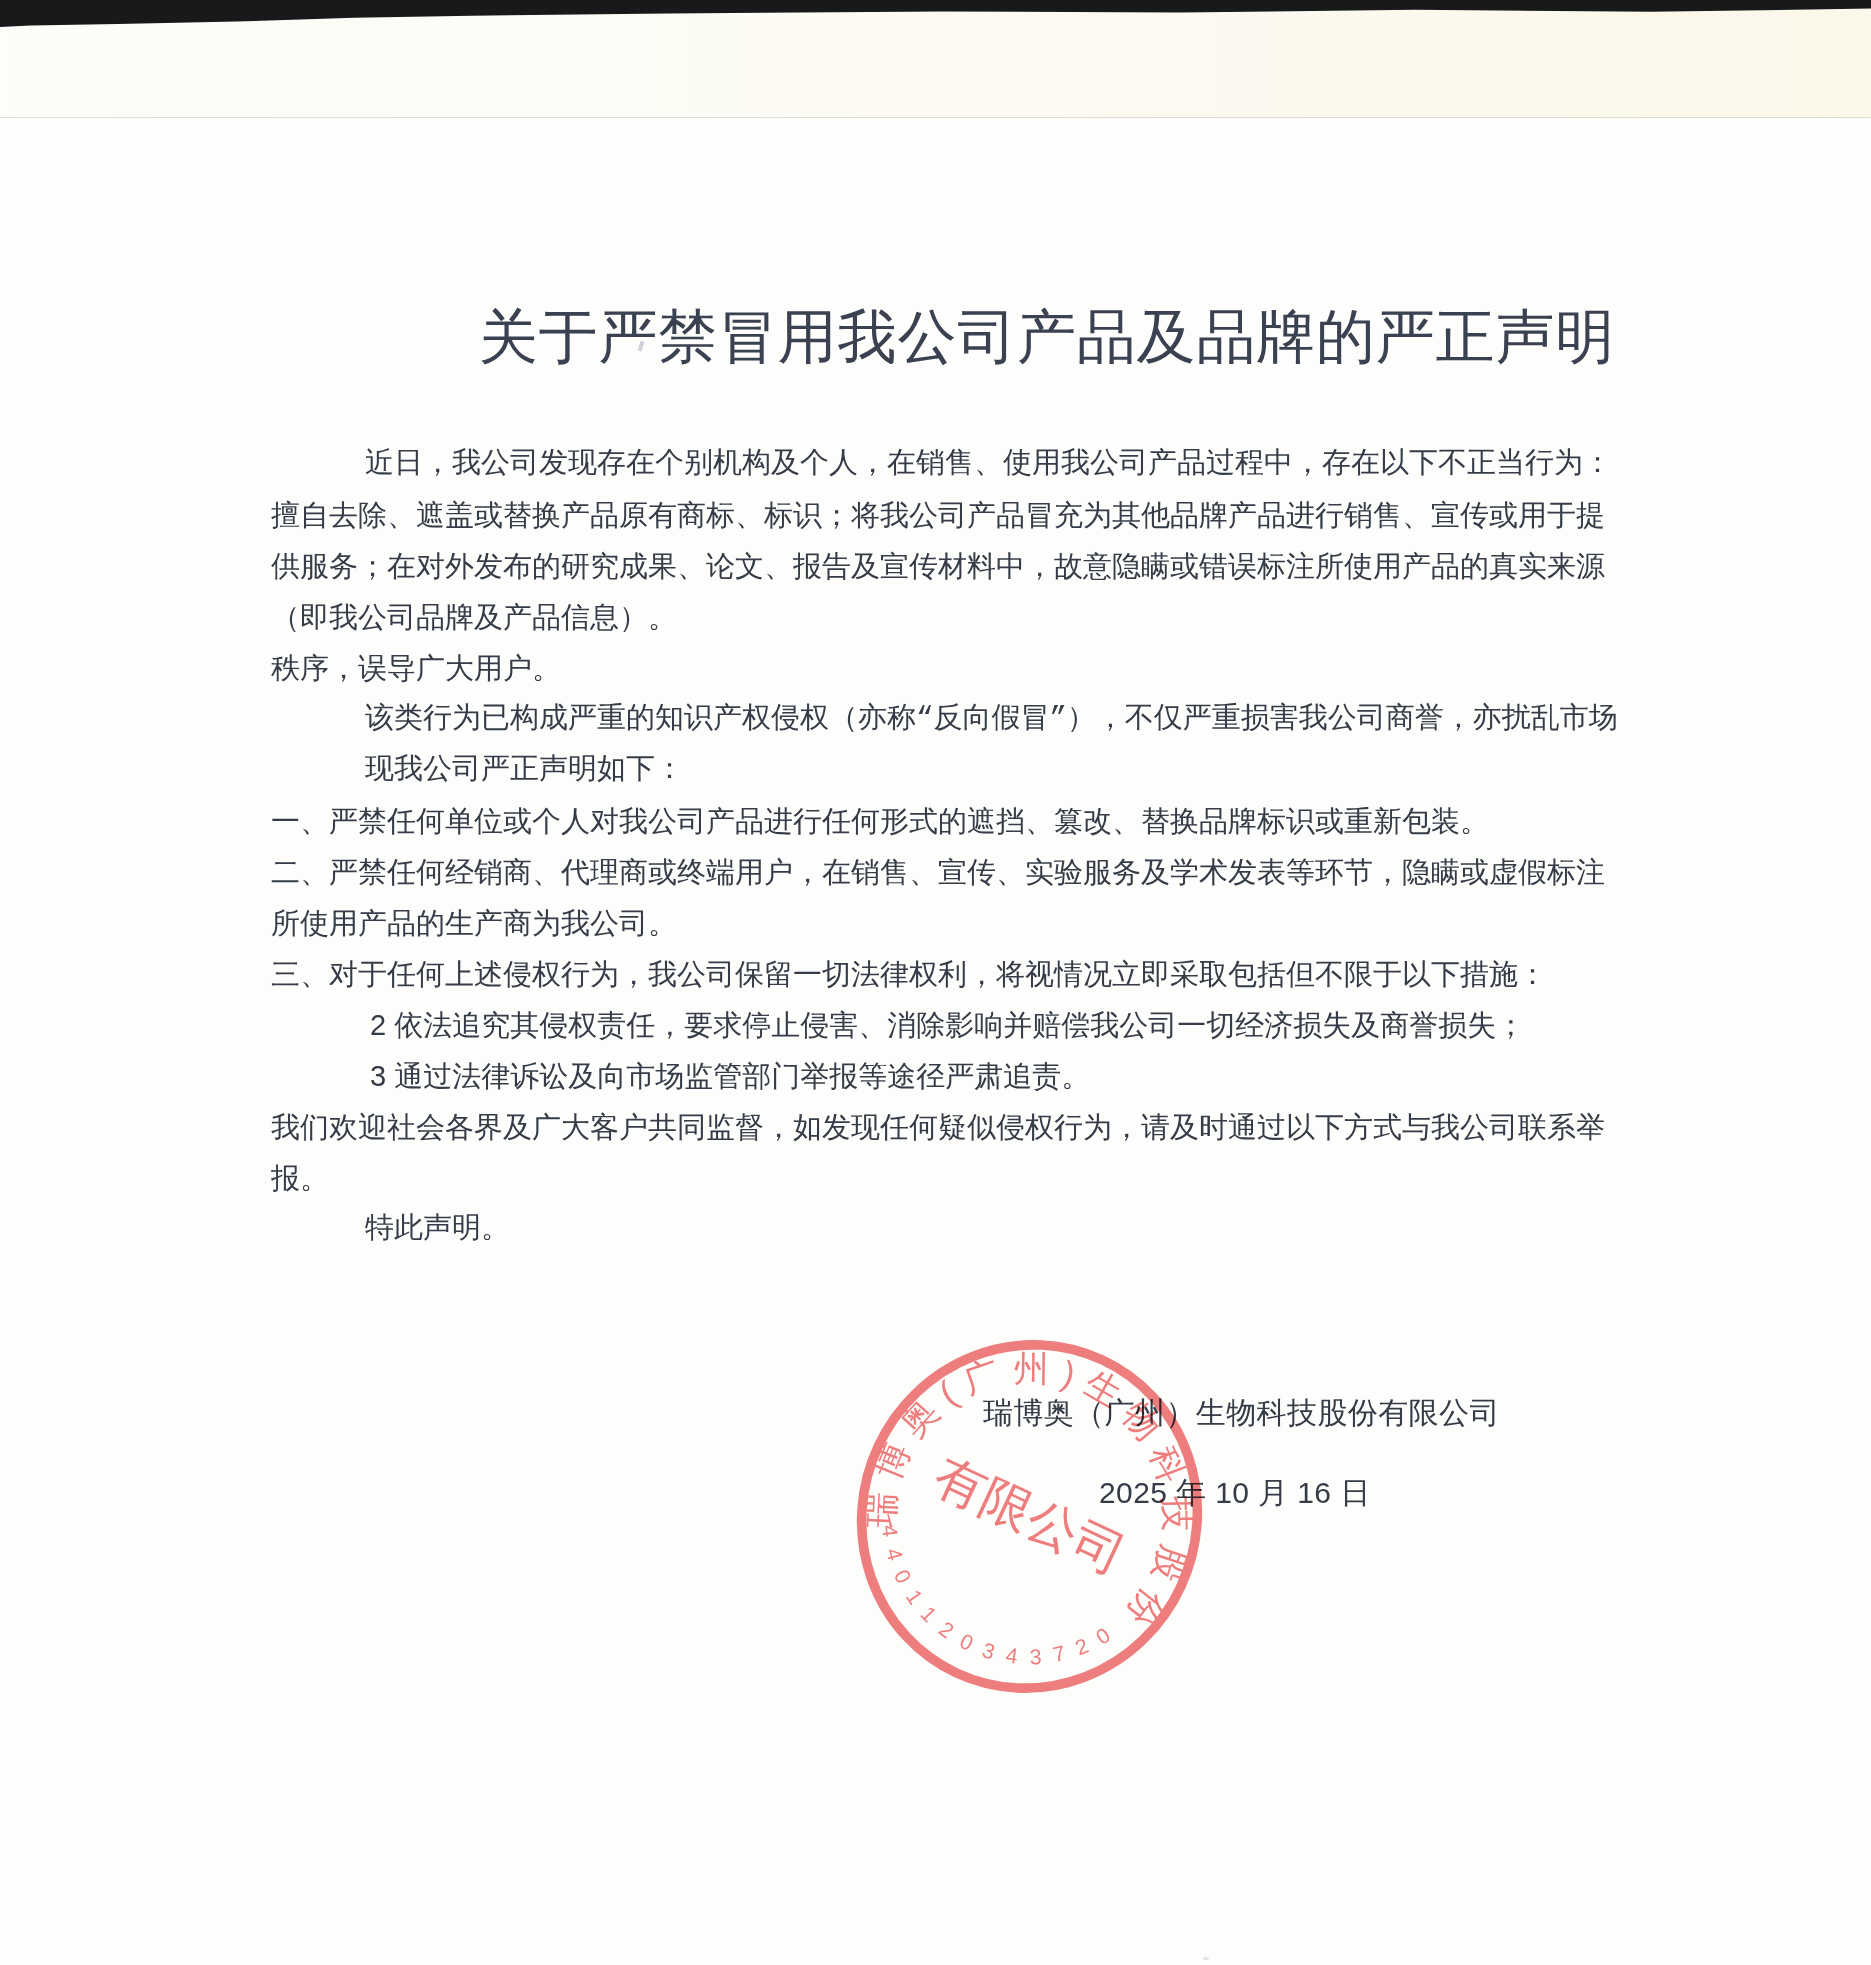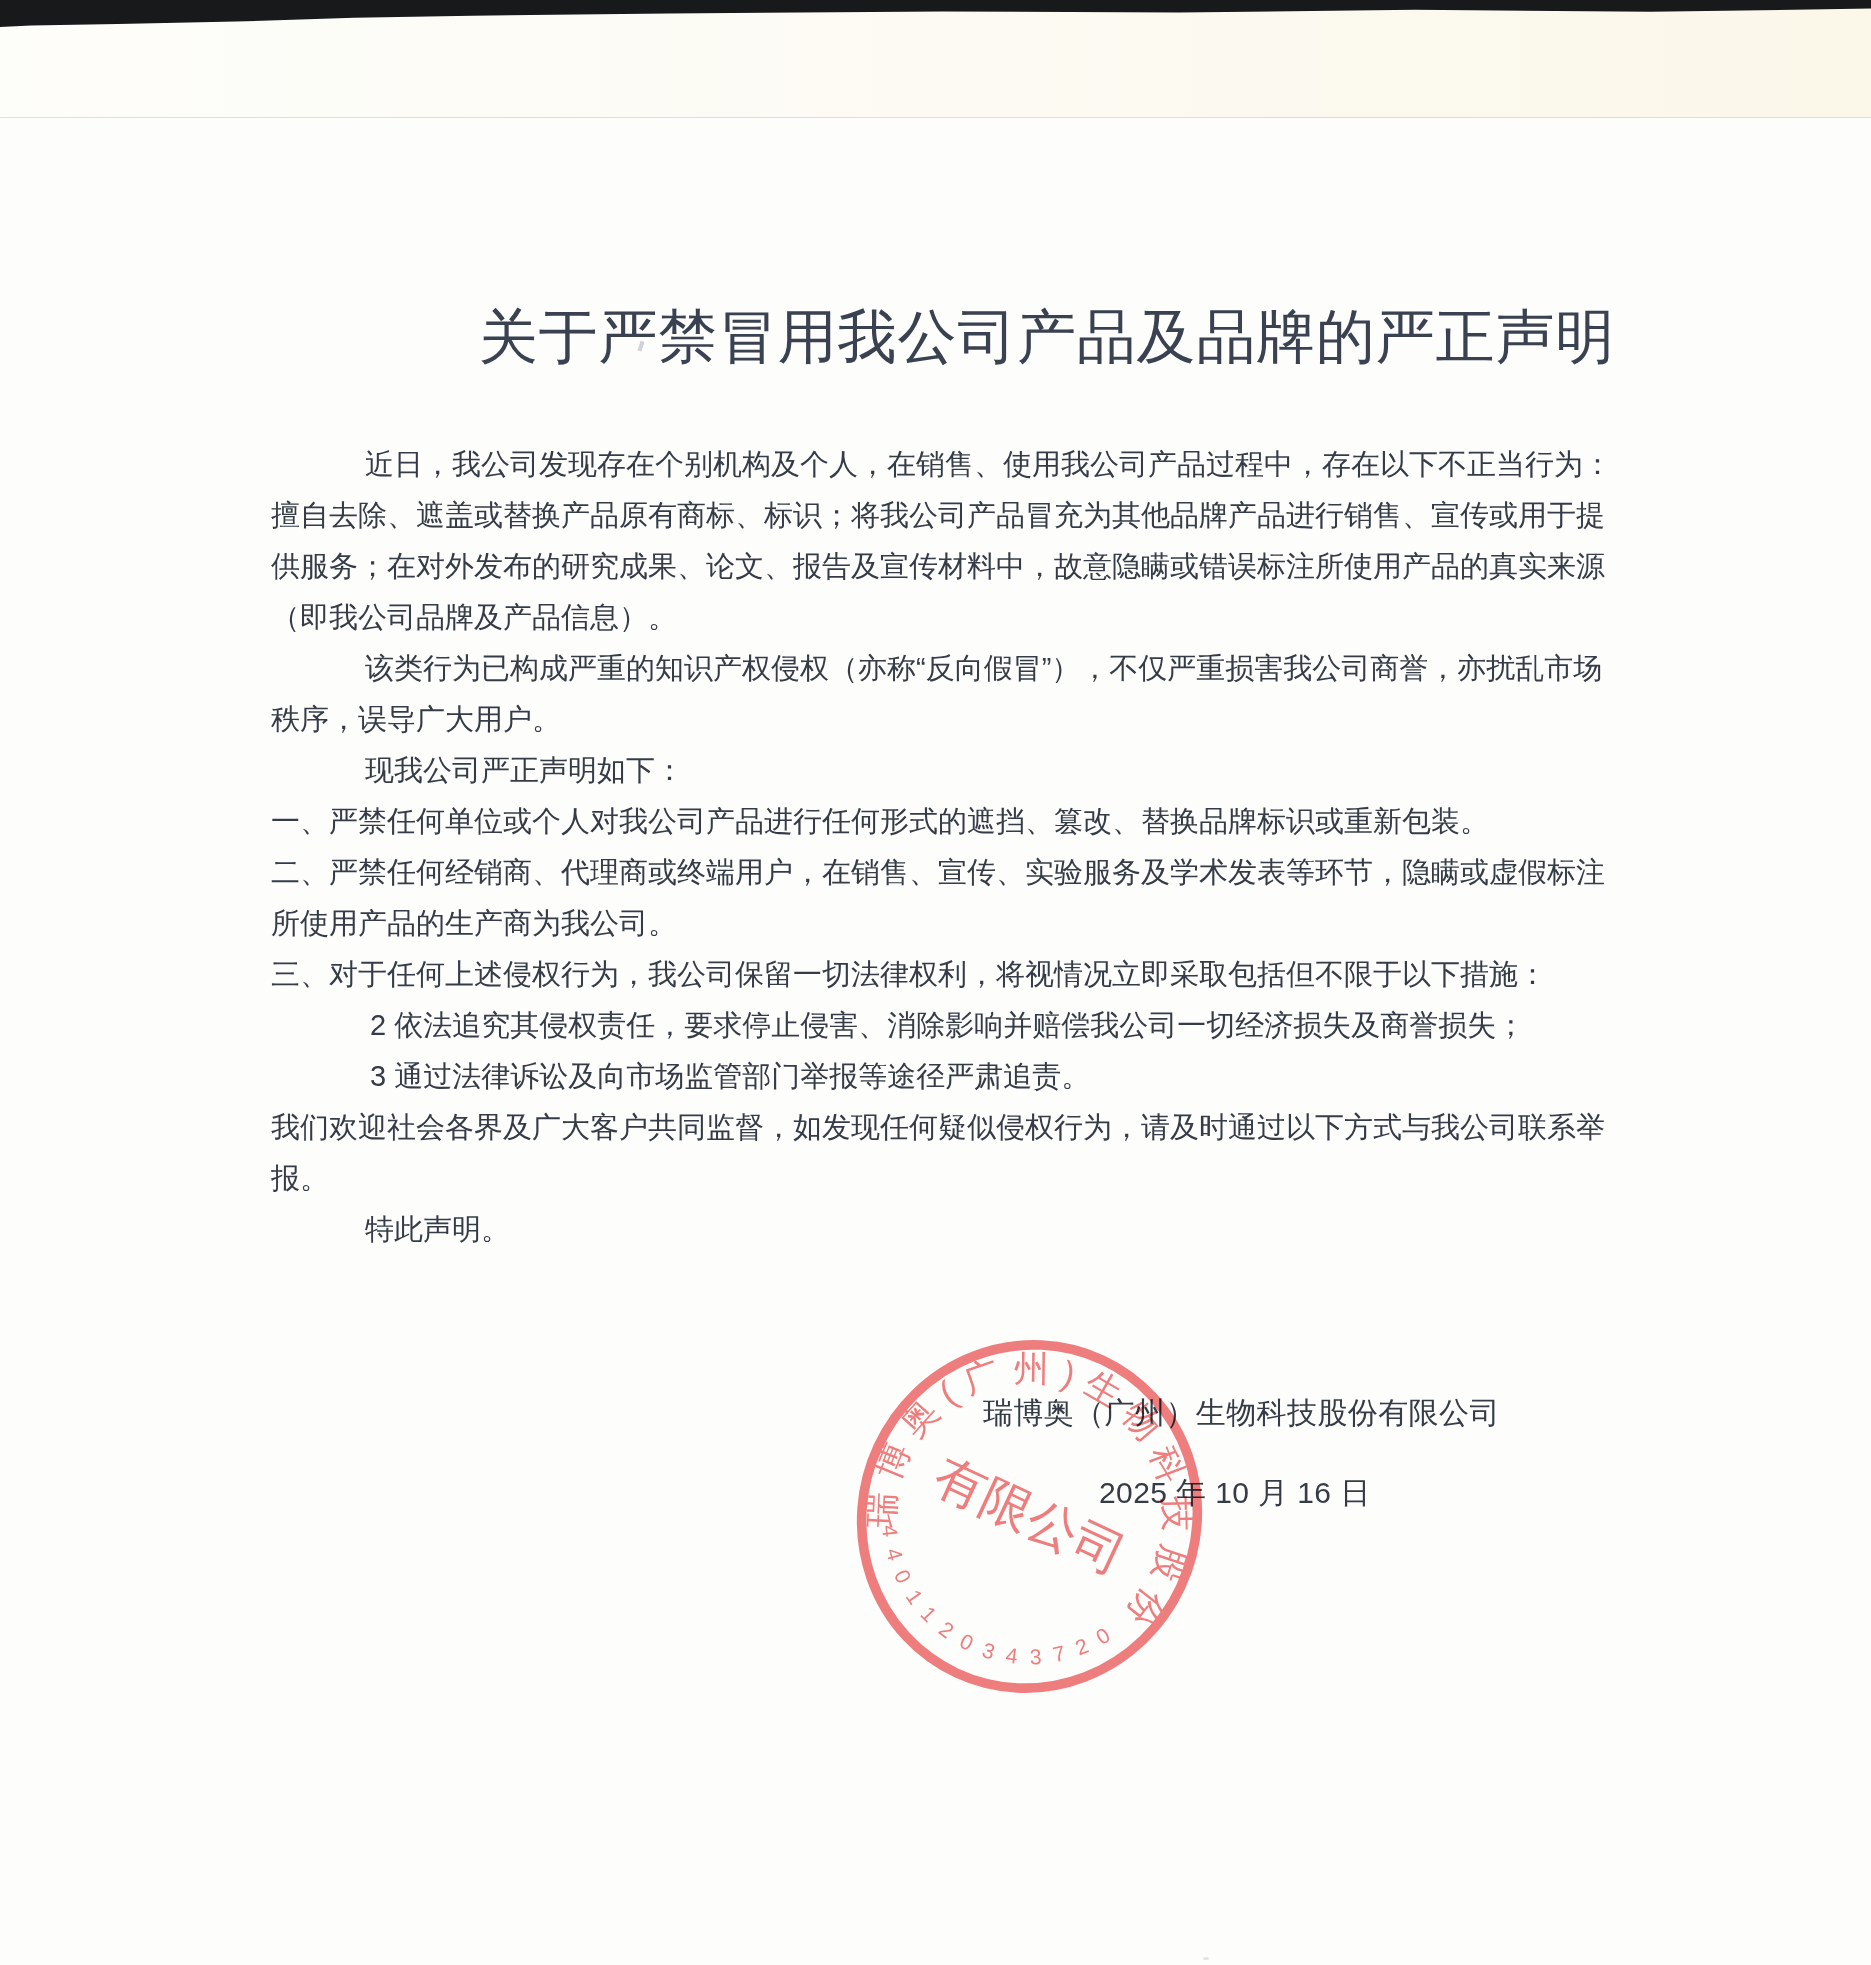--- a/index.html
+++ b/index.html
@@ -29,21 +29,21 @@
     position:absolute;left:271px;top:298px;width:1344px;
     margin:0;text-align:right;
     font-size:59px;font-weight:400;letter-spacing:0.8px;
     color:#3a4150;white-space:nowrap;
   }
   .body-text{
     position:absolute;left:271px;top:439px;width:1348px;
     font-size:29px;color:#353c47;letter-spacing:0;
   }
   .bline{height:51px;line-height:51px;white-space:nowrap;}
-  .ind{padding-left:94px;}
+  .ind{padding-left:94px;font-family:Liberation Mono, monospace;}
   .ind-num{padding-left:99px;}
   .company-line{
     position:absolute;left:983px;top:1393px;
     font-size:30px;color:#353c47;white-space:nowrap;letter-spacing:0.4px;
   }
   .date-line{
     position:absolute;left:1099px;top:1473px;
     font-size:30px;color:#353c47;white-space:nowrap;letter-spacing:0.4px;text-align:right;
   }
   .seal{
@@ -64,22 +64,22 @@
   <div class="speck-a"></div>
   <div class="speck-b"></div>
 
   <h1 class="title">关于严禁冒用我公司产品及品牌的严正声明</h1>
 
   <div class="body-text">
     <div class="bline ind">近日，我公司发现存在个别机构及个人，在销售、使用我公司产品过程中，存在以下不正当行为：</div>
     <div class="bline">擅自去除、遮盖或替换产品原有商标、标识；将我公司产品冒充为其他品牌产品进行销售、宣传或用于提</div>
     <div class="bline">供服务；在对外发布的研究成果、论文、报告及宣传材料中，故意隐瞒或错误标注所使用产品的真实来源</div>
     <div class="bline">（即我公司品牌及产品信息）。</div>
+    <div class="bline">秩序，误导广大用户。</div>
     <div class="bline ind">该类行为已构成严重的知识产权侵权（亦称“反向假冒”），不仅严重损害我公司商誉，亦扰乱市场</div>
-    <div class="bline">秩序，误导广大用户。</div>
     <div class="bline ind">现我公司严正声明如下：</div>
     <div class="bline">一、严禁任何单位或个人对我公司产品进行任何形式的遮挡、篡改、替换品牌标识或重新包装。</div>
     <div class="bline">二、严禁任何经销商、代理商或终端用户，在销售、宣传、实验服务及学术发表等环节，隐瞒或虚假标注</div>
     <div class="bline">所使用产品的生产商为我公司。</div>
     <div class="bline">三、对于任何上述侵权行为，我公司保留一切法律权利，将视情况立即采取包括但不限于以下措施：</div>
     <div class="bline ind-num">2 依法追究其侵权责任，要求停止侵害、消除影响并赔偿我公司一切经济损失及商誉损失；</div>
     <div class="bline ind-num">3 通过法律诉讼及向市场监管部门举报等途径严肃追责。</div>
     <div class="bline">我们欢迎社会各界及广大客户共同监督，如发现任何疑似侵权行为，请及时通过以下方式与我公司联系举</div>
     <div class="bline">报。</div>
     <div class="bline ind">特此声明。</div>

